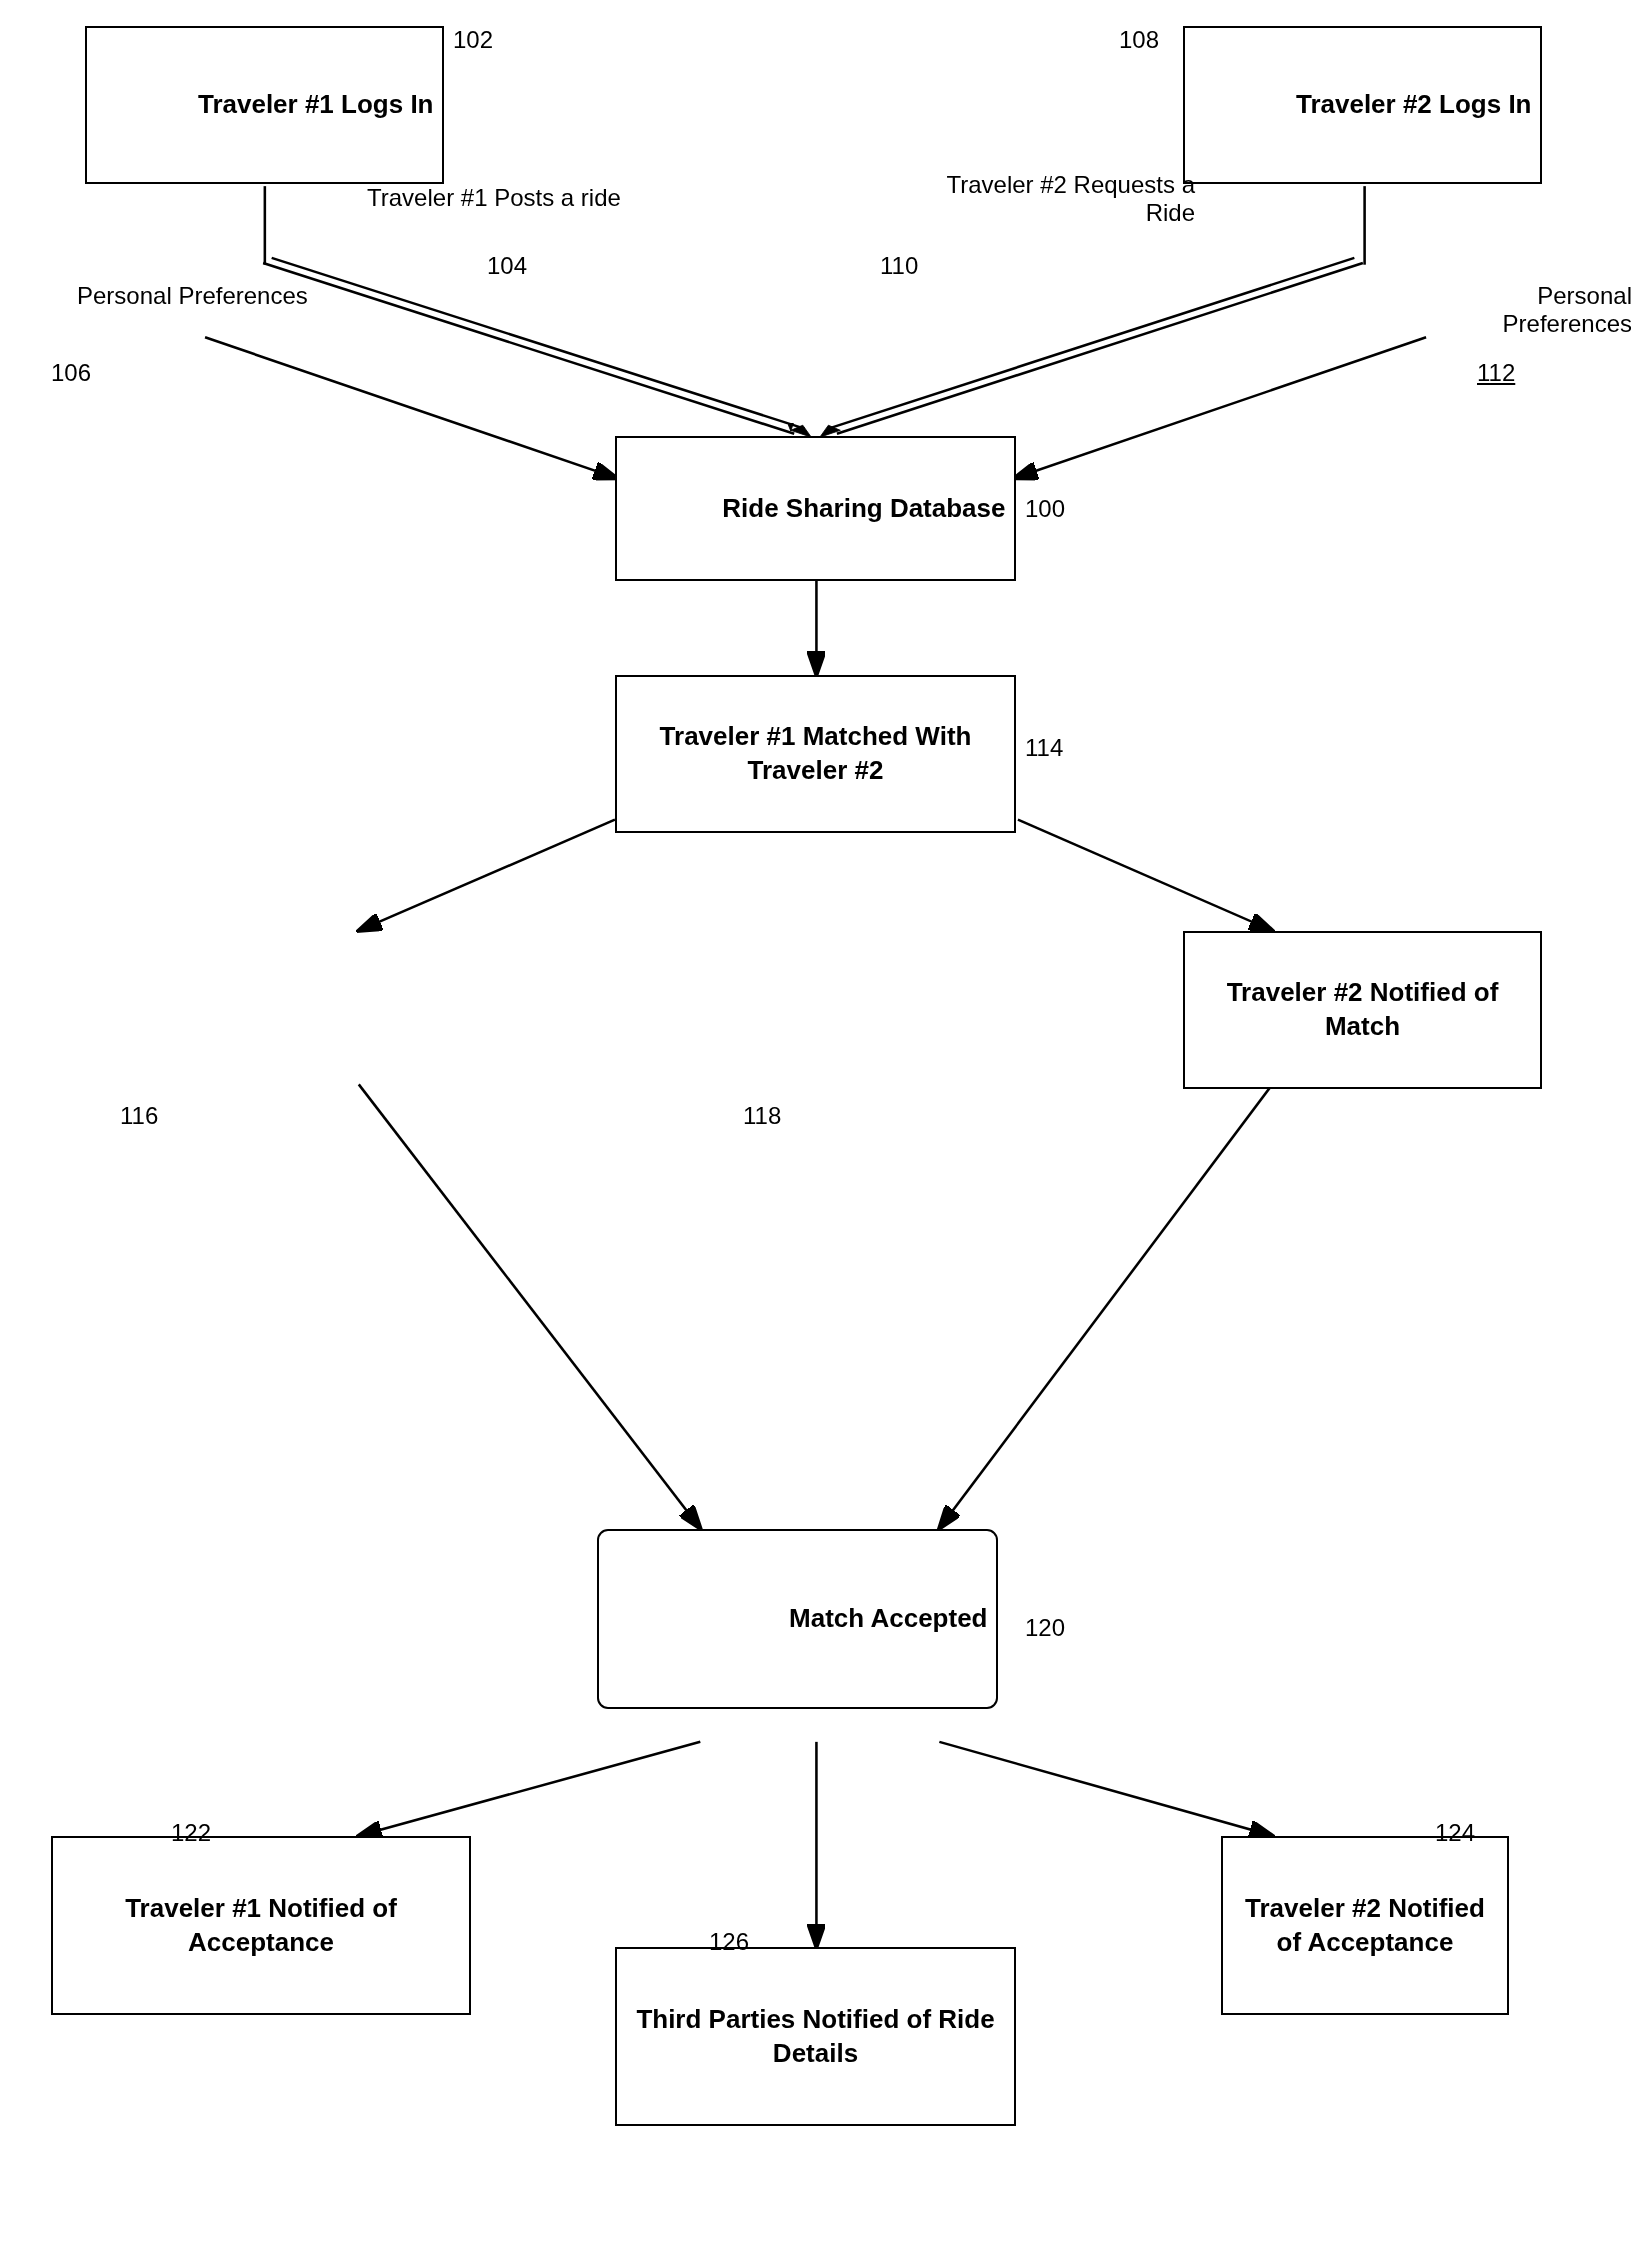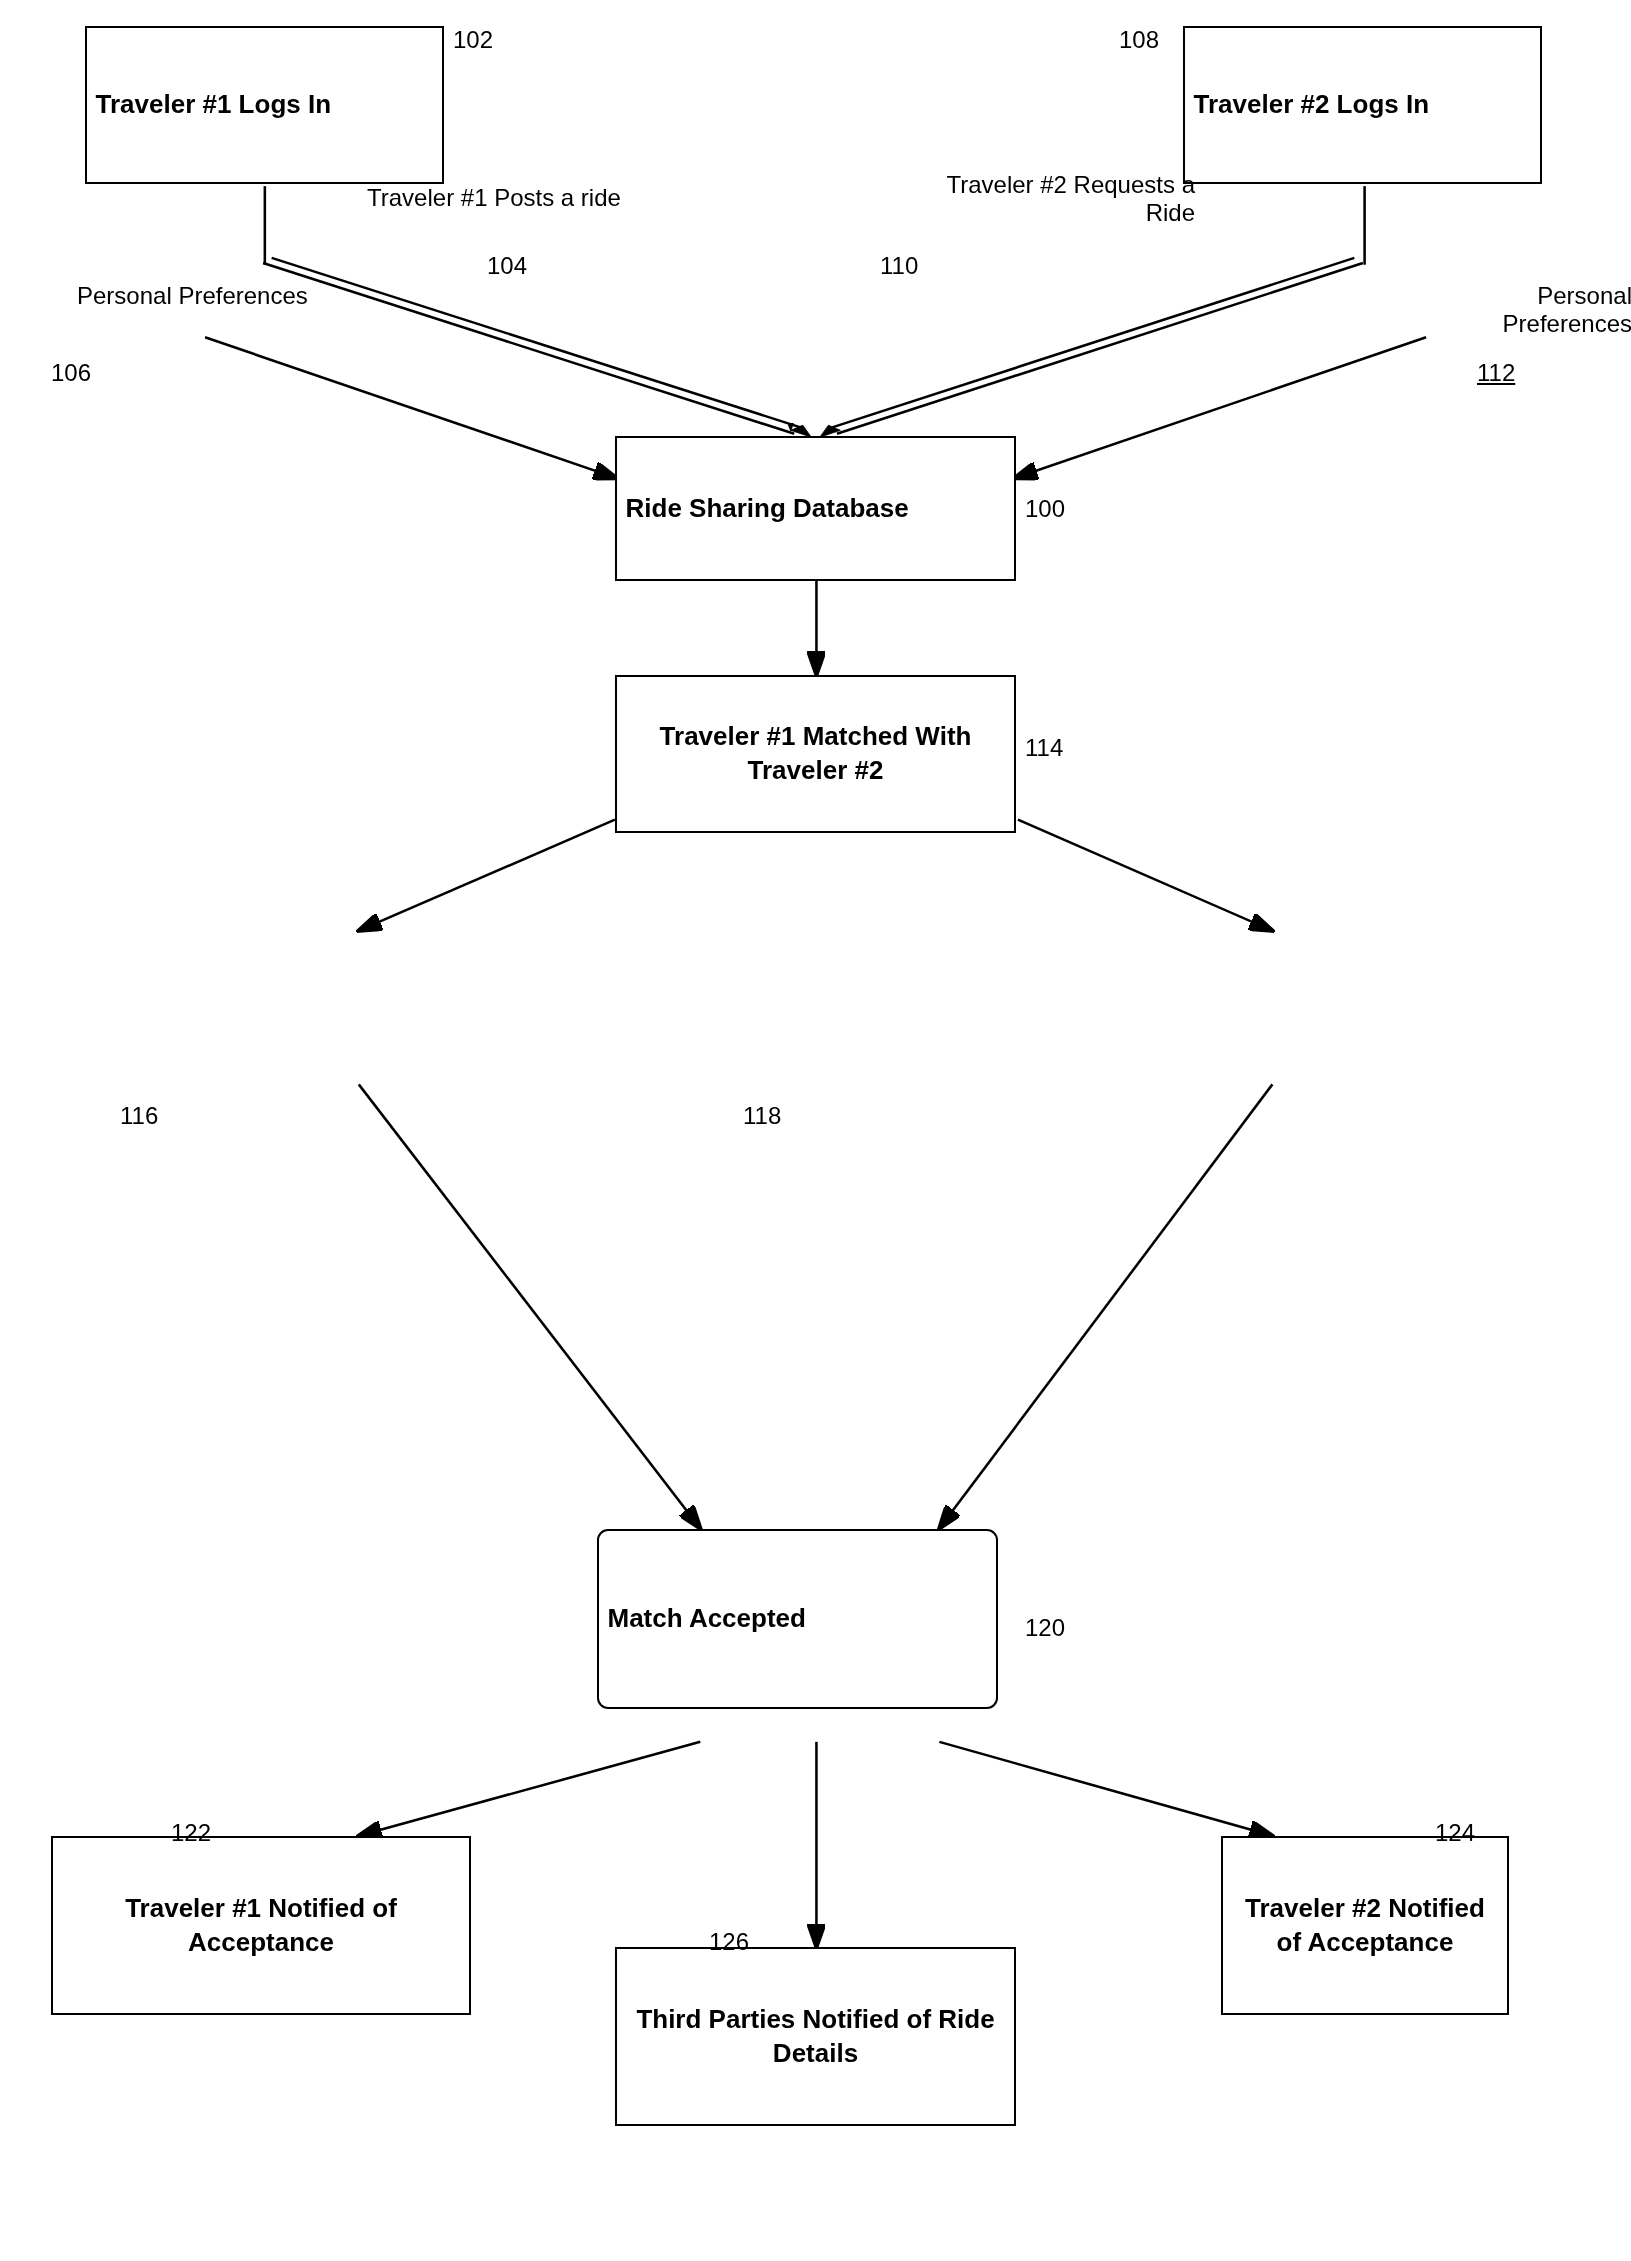--- a/index.html
+++ b/index.html
@@ -18,21 +18,21 @@
       width: 1632px;
       height: 2261px;
     }
 
     .box {
       position: absolute;
       border: 2.6px solid #000;
       background: #fff;
       display: flex;
       align-items: center;
-      justify-content: flex-start;
+      justify-content: flex-end;
       text-align: center;
       font-size: 26px;
       font-weight: bold;
       line-height: 1.3;
       padding: 8.5px;
     }
 
     .label {
       position: absolute;
       font-size: 24px;
@@ -159,20 +159,25 @@
     <span>Traveler #1
 Matched With
 Traveler #2</span>
   </div>
 
   <div class="label" style="left:1025px; top:734px;">114</div>
 
 
   <div class="label" style="left:120px; top:1102px;">116</div>
 
+  <div class="box" style="left:1183px; top:931px; width:359px; height:158px;">
+    <span>Traveler #2
+Notified of
+Match</span>
+  </div>
 
   <div class="label" style="left:743px; top:1102px;">118</div>
 
   <div class="box" style="left:597px; top:1529px; width:401px; height:180px;border-radius:11px;">
     <span>Match
 Accepted</span>
   </div>
 
   <div class="label" style="left:1025px; top:1614px;">120</div>
 

